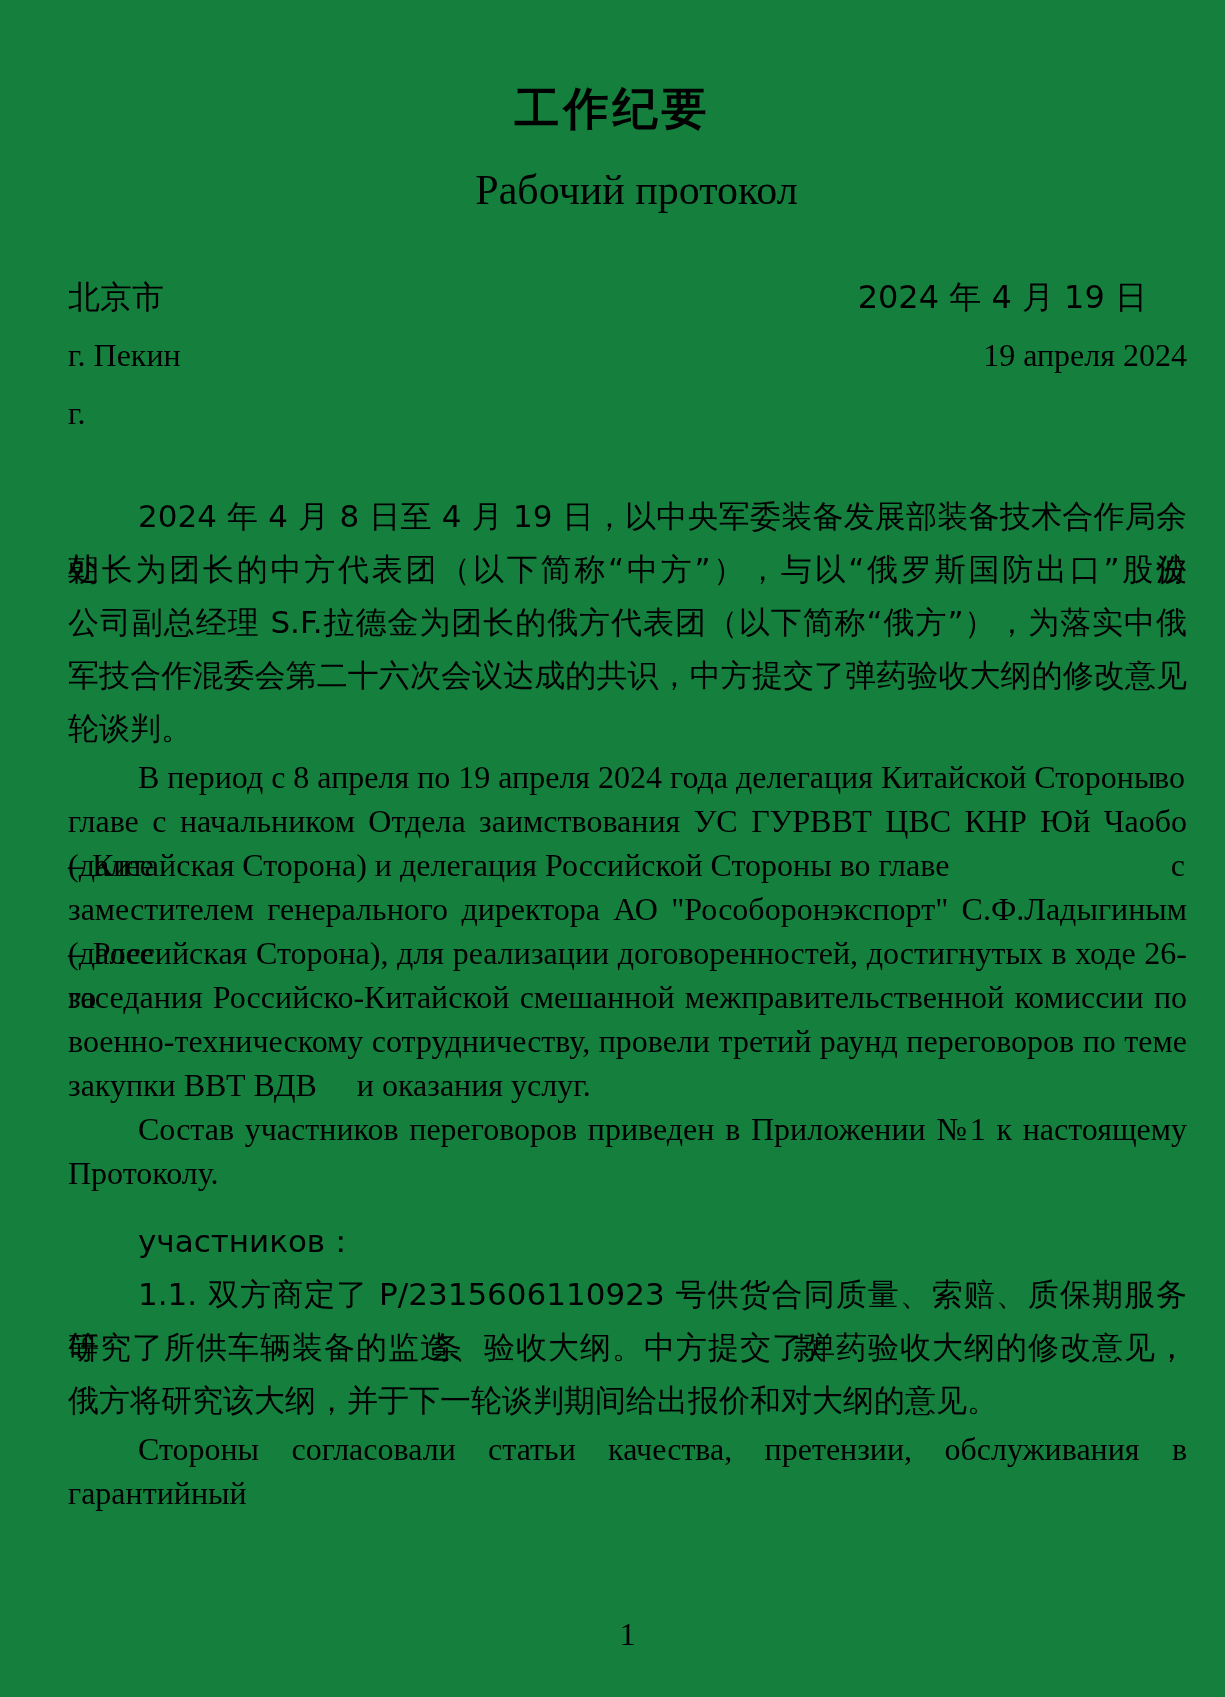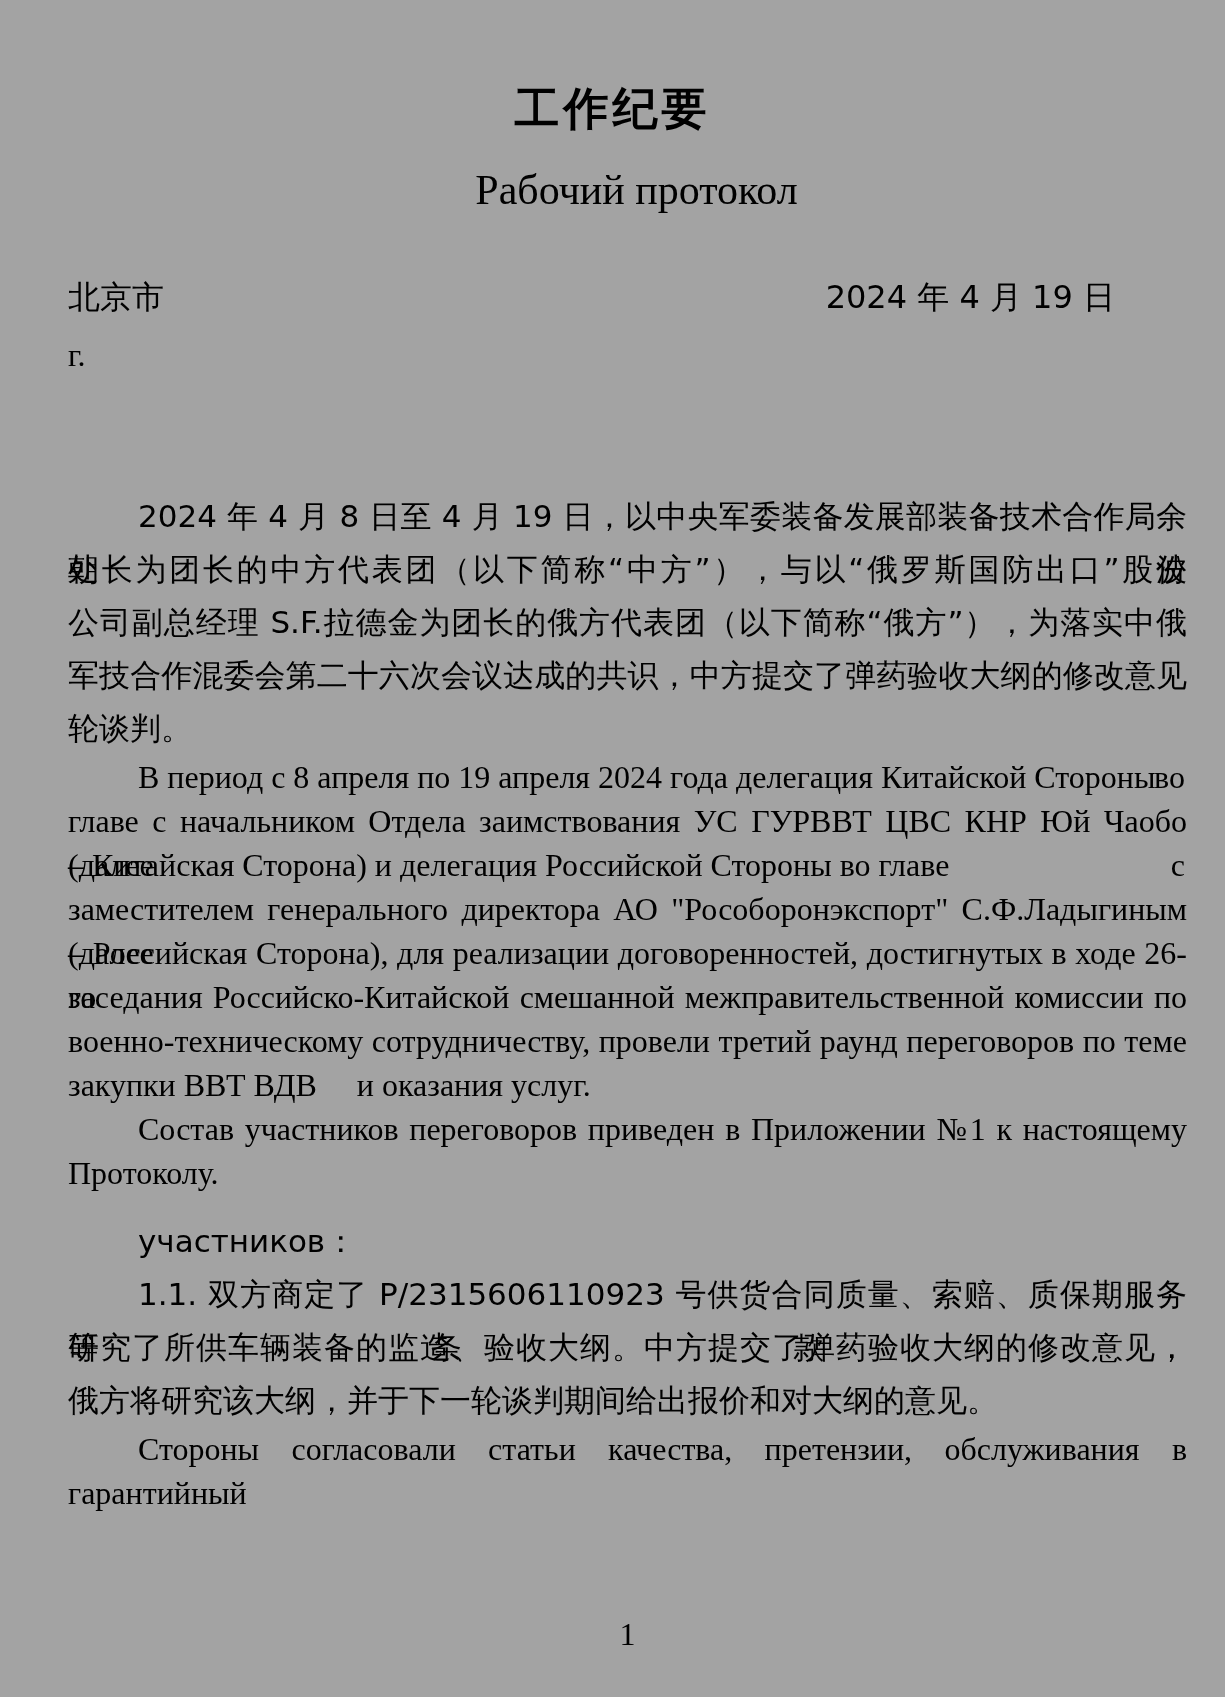--- a/index.html
+++ b/index.html
@@ -1,21 +1,21 @@
 <!DOCTYPE html>
 <html><head>
 <meta charset="utf-8">
 <style>
   html, body { margin: 0; padding: 0; background: #888; }
   .page {
     position: relative;
     width: 1225px;
     height: 1697px;
     margin: 0 auto;
-    background: #a3a3a3;
+    background: #15803d;
     color: #000000;
     overflow: hidden;
     font-family: "Liberation Serif", serif;
   }
   .title-zh {
     position: absolute;
     top: 86px; left: 0; width: 100%;
     text-align: center;
     font-family: "DejaVu Sans", sans-serif;
     font-size: 45px;
@@ -39,21 +39,21 @@
   }
   .dates .row {
     display: flex;
     justify-content: space-between;
     align-items: baseline;
     height: 58px;
     line-height: 58px;
   }
   .zh-text { font-family: "DejaVu Sans", sans-serif; font-size: 32px; }
   .ru-text { font-family: "Liberation Serif", serif; font-size: 32px; }
-  .date-zh-val { margin-right: 72px; }
+  .date-zh-val { margin-right: 40px; }
   .docbody {
     position: absolute;
     top: 490px; left: 68px; width: 1119px;
   }
   .line { position: relative; }
   .line.zh {
     font-family: "DejaVu Sans", sans-serif;
     font-size: 31px;
     height: 53px;
     line-height: 53px;
@@ -85,20 +85,24 @@
   <div class="title-zh">工作纪要</div>
 
   <div class="title-ru">Рабочий протокол</div>
 
   <div class="dates">
     <div class="row">
       <span class="zh-text">北京市</span>
       <span class="zh-text date-zh-val">2024 年 4 月 19 日</span>
     </div>
     <div class="row">
+      <span class="ru-text">г. Пекин</span>
+      <span class="ru-text">19 апреля 2024</span>
+    </div>
+    <div class="row">
       <span class="ru-text">г.</span>
     </div>
   </div>
 
   <div class="docbody">
       <div class="line zh just indent"><span>2024 年 4 月 8 日至 4 月 19 日，以中央军委装备发展部装备技术合作局余朝波</span></div>
       <div class="line zh just"><span>处长为团长的中方代表团（以下简称“中方”），与以“俄罗斯国防出口”股份</span></div>
       <div class="line zh just"><span>公司副总经理 S.F.拉德金为团长的俄方代表团（以下简称“俄方”），为落实中俄</span></div>
       <div class="line zh just"><span>军技合作混委会第二十六次会议达成的共识，中方提交了弹药验收大纲的修改意见</span></div>
       <div class="line zh"><span>轮谈判。</span></div>

